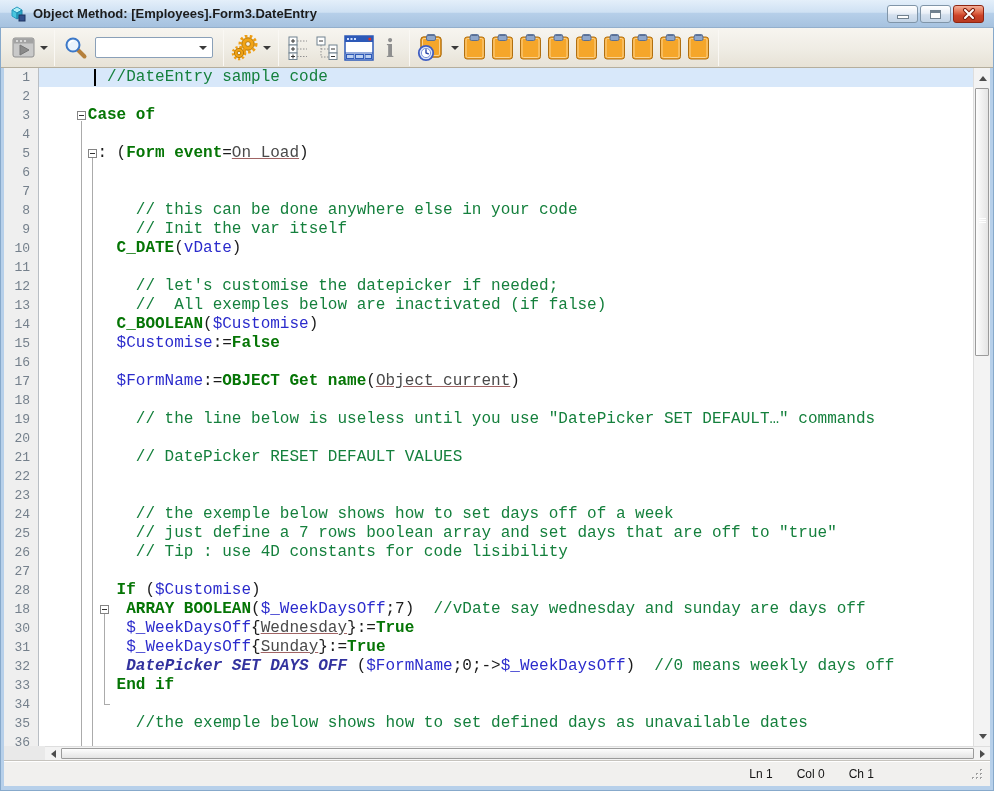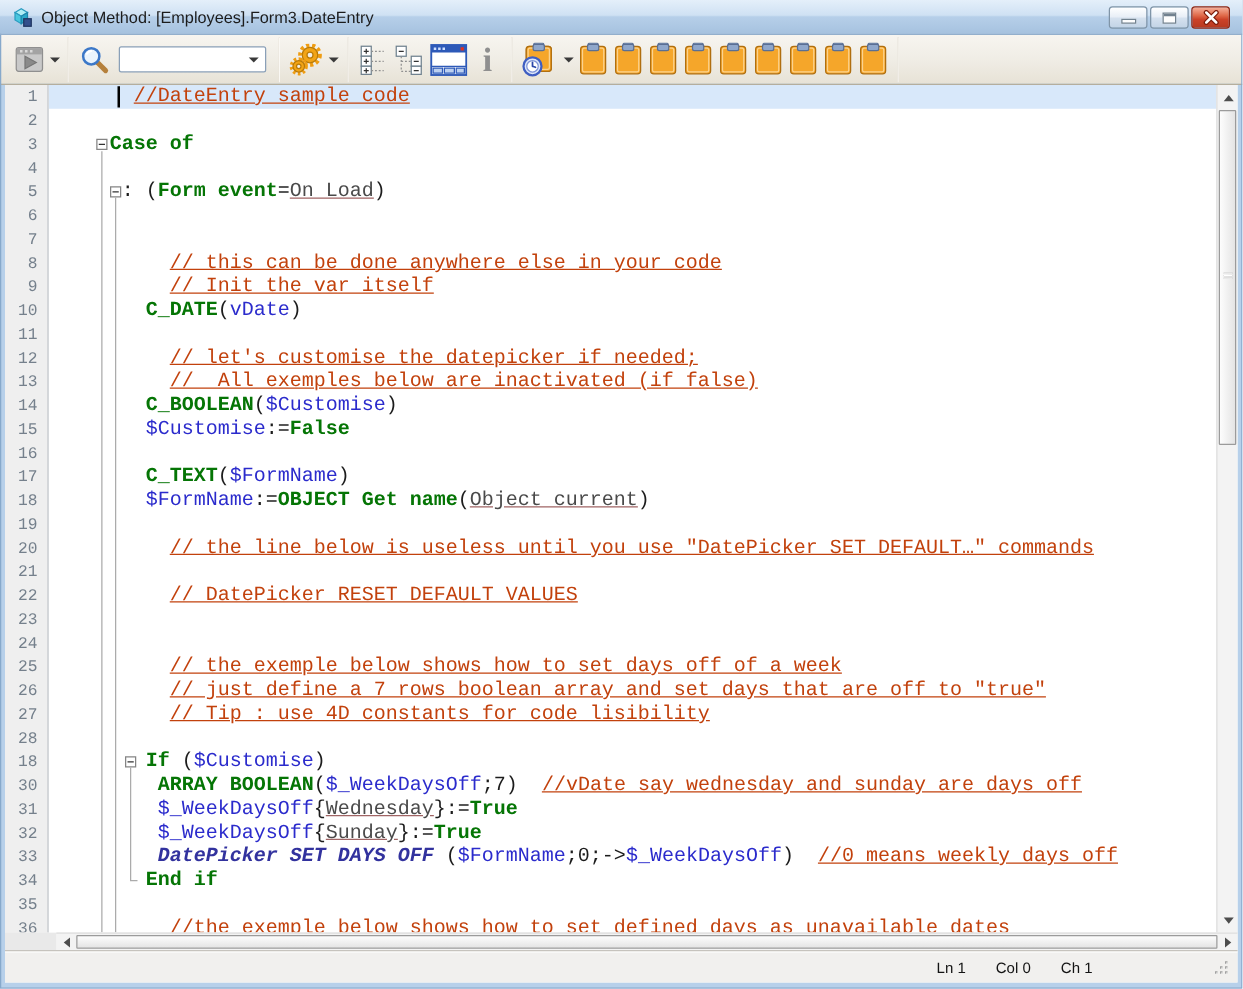--- a/index.html
+++ b/index.html
@@ -4,21 +4,21 @@
 <style>
   * { margin:0; padding:0; box-sizing:border-box; }
   html,body { background:#fff; }
   body { width:994px; height:791px; font-family:"Liberation Sans",sans-serif; }
 
   .win { position:relative; width:994px; height:791px; background:#b7d0ea; outline:1px solid #87a9cb; outline-offset:-1px; }
 
   
   .titlebar { position:relative; height:28px;
     background:linear-gradient(180deg,#e4effa 0%,#cfe1f3 45%,#b6cfe9 50%,#a6c2df 100%);
-    border-bottom:1px solid #93afcc; display:flex; align-items:center; padding-left:9px; }
+    border-bottom:1px solid #93afcc; display:flex; align-items:center; padding-left:9px;font-weight:bold; }
   .apptitle { font-size:13px; color:#1c1c1c; margin-left:6px; }
   .winbtns { position:absolute; right:10px; top:5px; display:flex; gap:2px; }
   .wbtn { width:31px; height:18px; border:1px solid #8095a8; border-radius:3px;
     background:linear-gradient(180deg,#ffffff,#e9eff7 45%,#d4e0ee 55%,#c3d4e6);
     display:flex; align-items:flex-end; justify-content:center; position:relative; }
   .wbtn.close { background:linear-gradient(180deg,#f5b09a 0%,#e06a4a 40%,#cc4228 60%,#b83a20 100%); border-color:#8e2512; align-items:center; }
   .glyph-min { width:12px; height:4px; background:#fdfdfd; border:1px solid #71818f; margin-bottom:3px; }
   .glyph-max { width:11px; height:9px; background:#fdfdfd; border:1px solid #71818f; box-shadow:inset 0 2px 0 #71818f; margin-bottom:3px; }
 
   
@@ -39,21 +39,21 @@
   .frame { margin:0 4px; background:#fff; }
   .editor { display:flex; height:678px; }
   .gutter { width:35px; background:#efefef; border-right:1px solid #b9bec4; overflow:hidden; }
   .gnum { height:19px; line-height:19px; text-align:right; padding-right:8px;
     font-family:"Liberation Mono",monospace; font-size:13px; color:#75808c; }
   .codearea { position:relative; flex:1; background:#fff; overflow:hidden; }
   .codelines { position:absolute; left:0; top:0; width:100%; }
   .row { height:19px; line-height:19px; white-space:pre; padding-left:20px;
     font-family:"Liberation Mono",monospace; font-size:16px; }
   .row.hl { background:#d8e8fa; }
-  .cm { color:#c2410c;text-decoration:underline; }
+  .cm { color:#15803d; }
   .kw { color:#057505; font-weight:bold; }
   .var { color:#2b2bcc; }
   .ct { color:#4a4a4a; text-decoration:underline; text-decoration-color:#a06464; }
   .pl { color:#1c1c1c; }
   .pg { color:#32329e; font-weight:bold; font-style:italic; }
   .foldbox { position:absolute; width:9px; height:9px; background:#fff; border:1px solid #848484; }
   .foldbox::after { content:""; position:absolute; left:1px; top:3px; width:5px; height:1px; background:#333; }
   .guide { position:absolute; width:1px; background:#ababab; }
   .gfoot { position:absolute; height:1px; background:#ababab; }
   .caret { position:absolute; width:2px; height:17px; background:#000; }
@@ -352,21 +352,20 @@
             <div class="row"></div>
             <div class="row"><span class="pl">        </span><span class="cm">// this can be done anywhere else in your code</span></div>
             <div class="row"><span class="pl">        </span><span class="cm">// Init the var itself</span></div>
             <div class="row"><span class="pl">      </span><span class="kw">C_DATE</span><span class="pl">(</span><span class="var">vDate</span><span class="pl">)</span></div>
             <div class="row"></div>
             <div class="row"><span class="pl">        </span><span class="cm">// let's customise the datepicker if needed;</span></div>
             <div class="row"><span class="pl">        </span><span class="cm">//  All exemples below are inactivated (if false)</span></div>
             <div class="row"><span class="pl">      </span><span class="kw">C_BOOLEAN</span><span class="pl">(</span><span class="var">$Customise</span><span class="pl">)</span></div>
             <div class="row"><span class="pl">      </span><span class="var">$Customise</span><span class="pl">:=</span><span class="kw">False</span></div>
             <div class="row"></div>
-            <div class="row"><span class="pl">      </span><span class="kw">C_TEXT</span><span class="pl">(</span><span class="var">$FormName</span><span class="pl">)</span></div>
             <div class="row"><span class="pl">      </span><span class="var">$FormName</span><span class="pl">:=</span><span class="kw">OBJECT Get name</span><span class="pl">(</span><span class="ct">Object current</span><span class="pl">)</span></div>
             <div class="row"></div>
             <div class="row"><span class="pl">        </span><span class="cm">// the line below is useless until you use "DatePicker SET DEFAULT…" commands</span></div>
             <div class="row"></div>
             <div class="row"><span class="pl">        </span><span class="cm">// DatePicker RESET DEFAULT VALUES</span></div>
             <div class="row"></div>
             <div class="row"></div>
             <div class="row"><span class="pl">        </span><span class="cm">// the exemple below shows how to set days off of a week</span></div>
             <div class="row"><span class="pl">        </span><span class="cm">// just define a 7 rows boolean array and set days that are off to "true"</span></div>
             <div class="row"><span class="pl">        </span><span class="cm">// Tip : use 4D constants for code lisibility</span></div>

